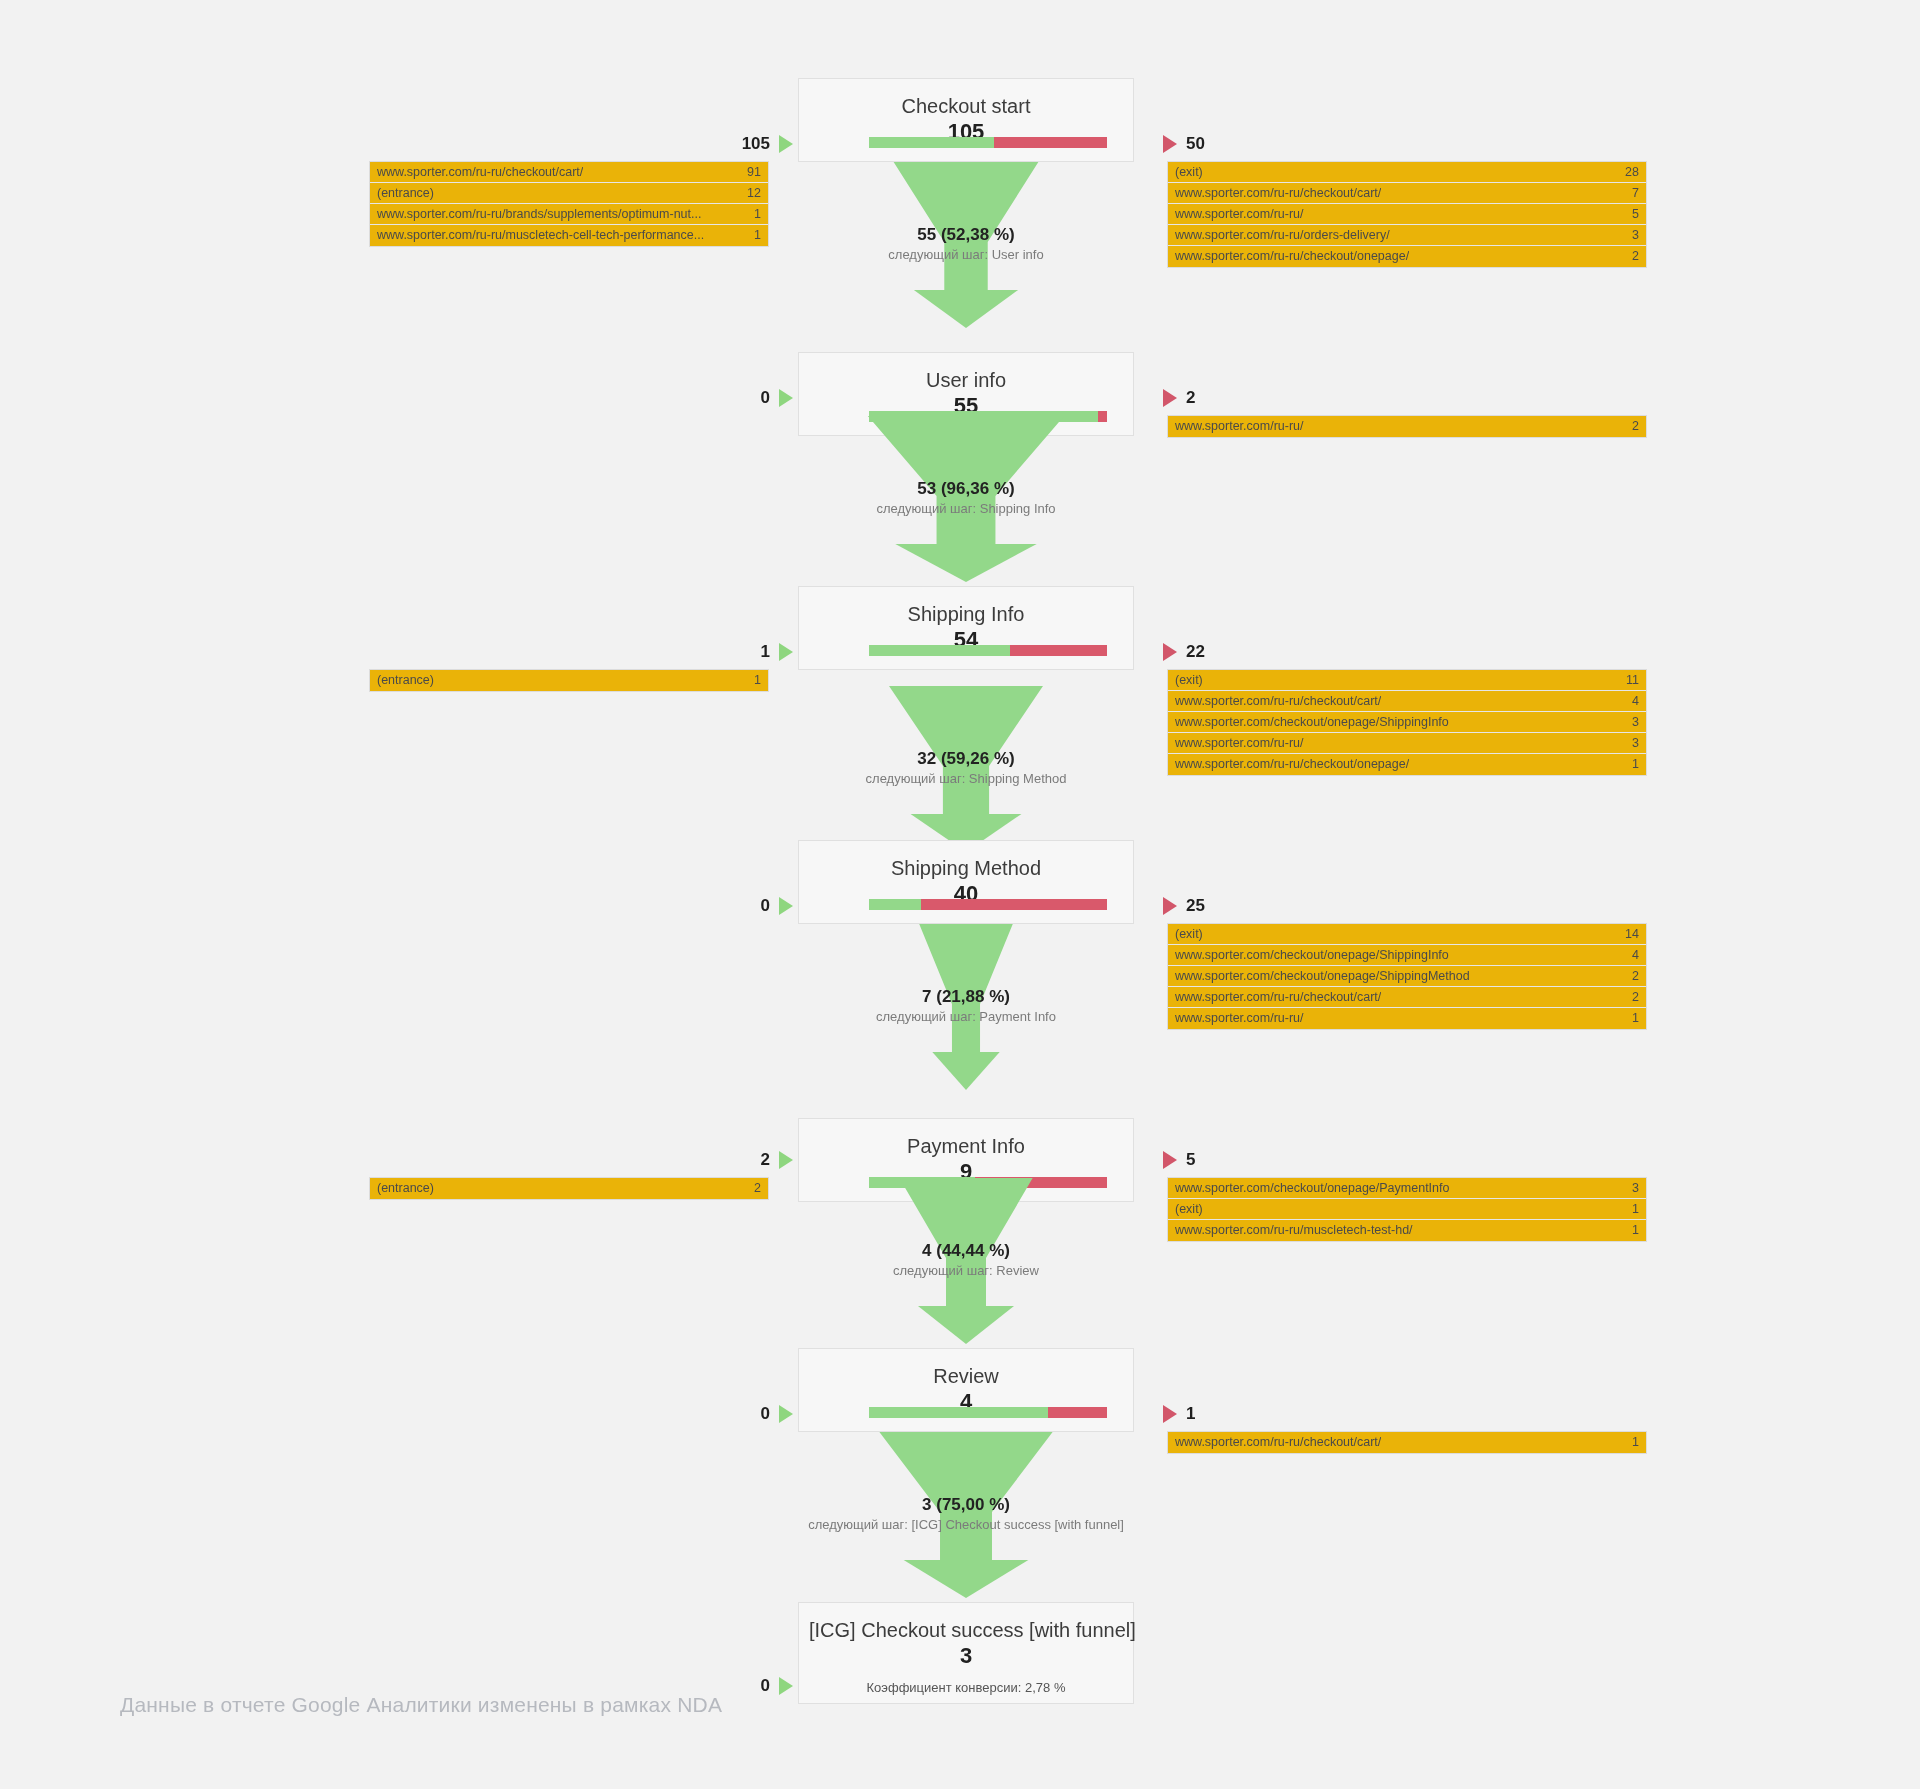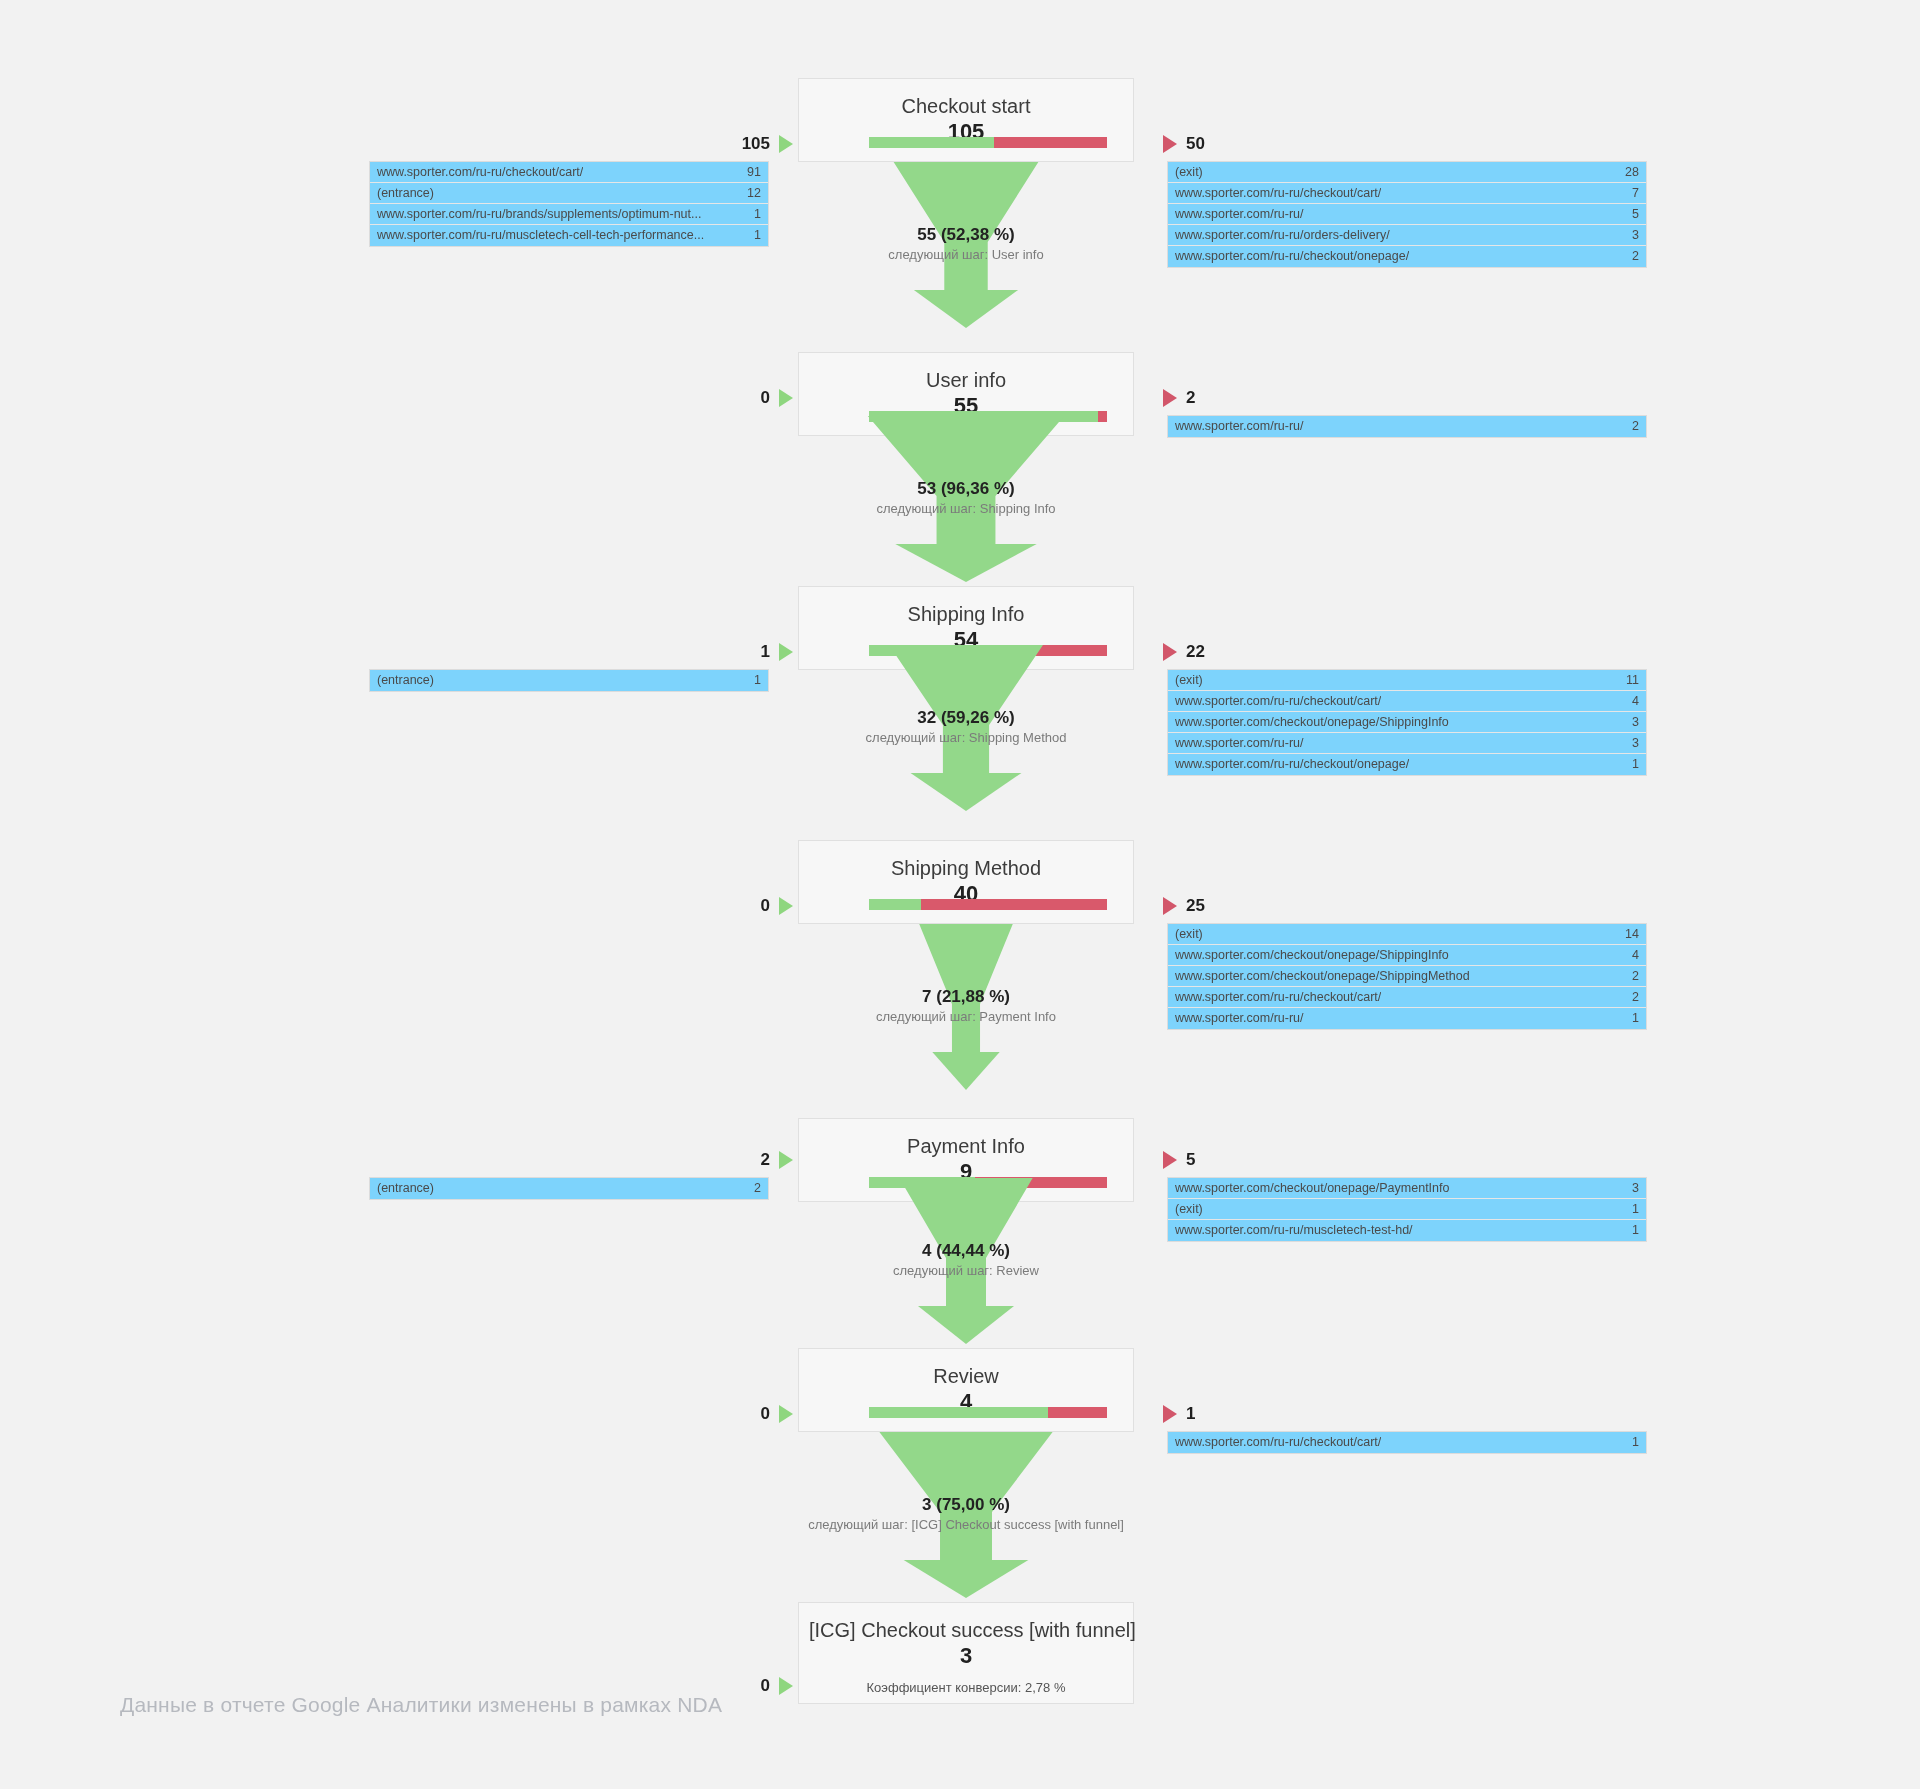--- a/index.html
+++ b/index.html
@@ -135,21 +135,21 @@
   .side-table.left  { right: 1151px; width: 400px; }
   .side-table.right { left: 1167px; width: 480px; }
 
   .tr {
     display: flex;
     justify-content: space-between;
     align-items: center;
     height: 21px;
     padding: 0 7px 0 7px;
     border-bottom: 1px solid #e6e6e6;
-    background: #7dd3fc;
+    background: #eab308;
     line-height: 21px;
     text-align: center;
   }
   .tr:last-child { border-bottom: none; }
   .tr .label {
     overflow: hidden;
     white-space: nowrap;
     text-overflow: ellipsis;
     max-width: 330px;
   }
@@ -208,21 +208,21 @@
         </div>
       </div>
       <div class="step-box" style="position: absolute; top: 586px;">
         <div class="step-title">Shipping Info</div>
         <div class="step-value">54</div>
         <div class="step-bar">
           <div class="bar-green" style="width: 59.26%;"></div>
           <div class="bar-red" style="width: 40.74%;"></div>
         </div>
       </div>
-      <div class="flow" style="position: absolute; top: 645px;">
+      <div class="flow" style="position: absolute; top: 686px;">
         <svg width="336" height="170">
           <path d="M91.01948298432907,0 L244.98051701567093,0 L191.0941551047013,80 L191.0941551047013,128 L144.9058448952987,128 L144.9058448952987,80 Z" fill="#93d88a"></path>
           <path d="M112.57402774871693,128 L223.42597225128307,128 L168,166 Z" fill="#93d88a"></path>
         </svg>
         <div class="flow-labels">
           <div class="flow-main">32 (59,26 %)</div>
           <div class="flow-sub">следующий шаг: Shipping Method</div>
         </div>
       </div>
       <div class="step-box" style="position: absolute; top: 840px;">

